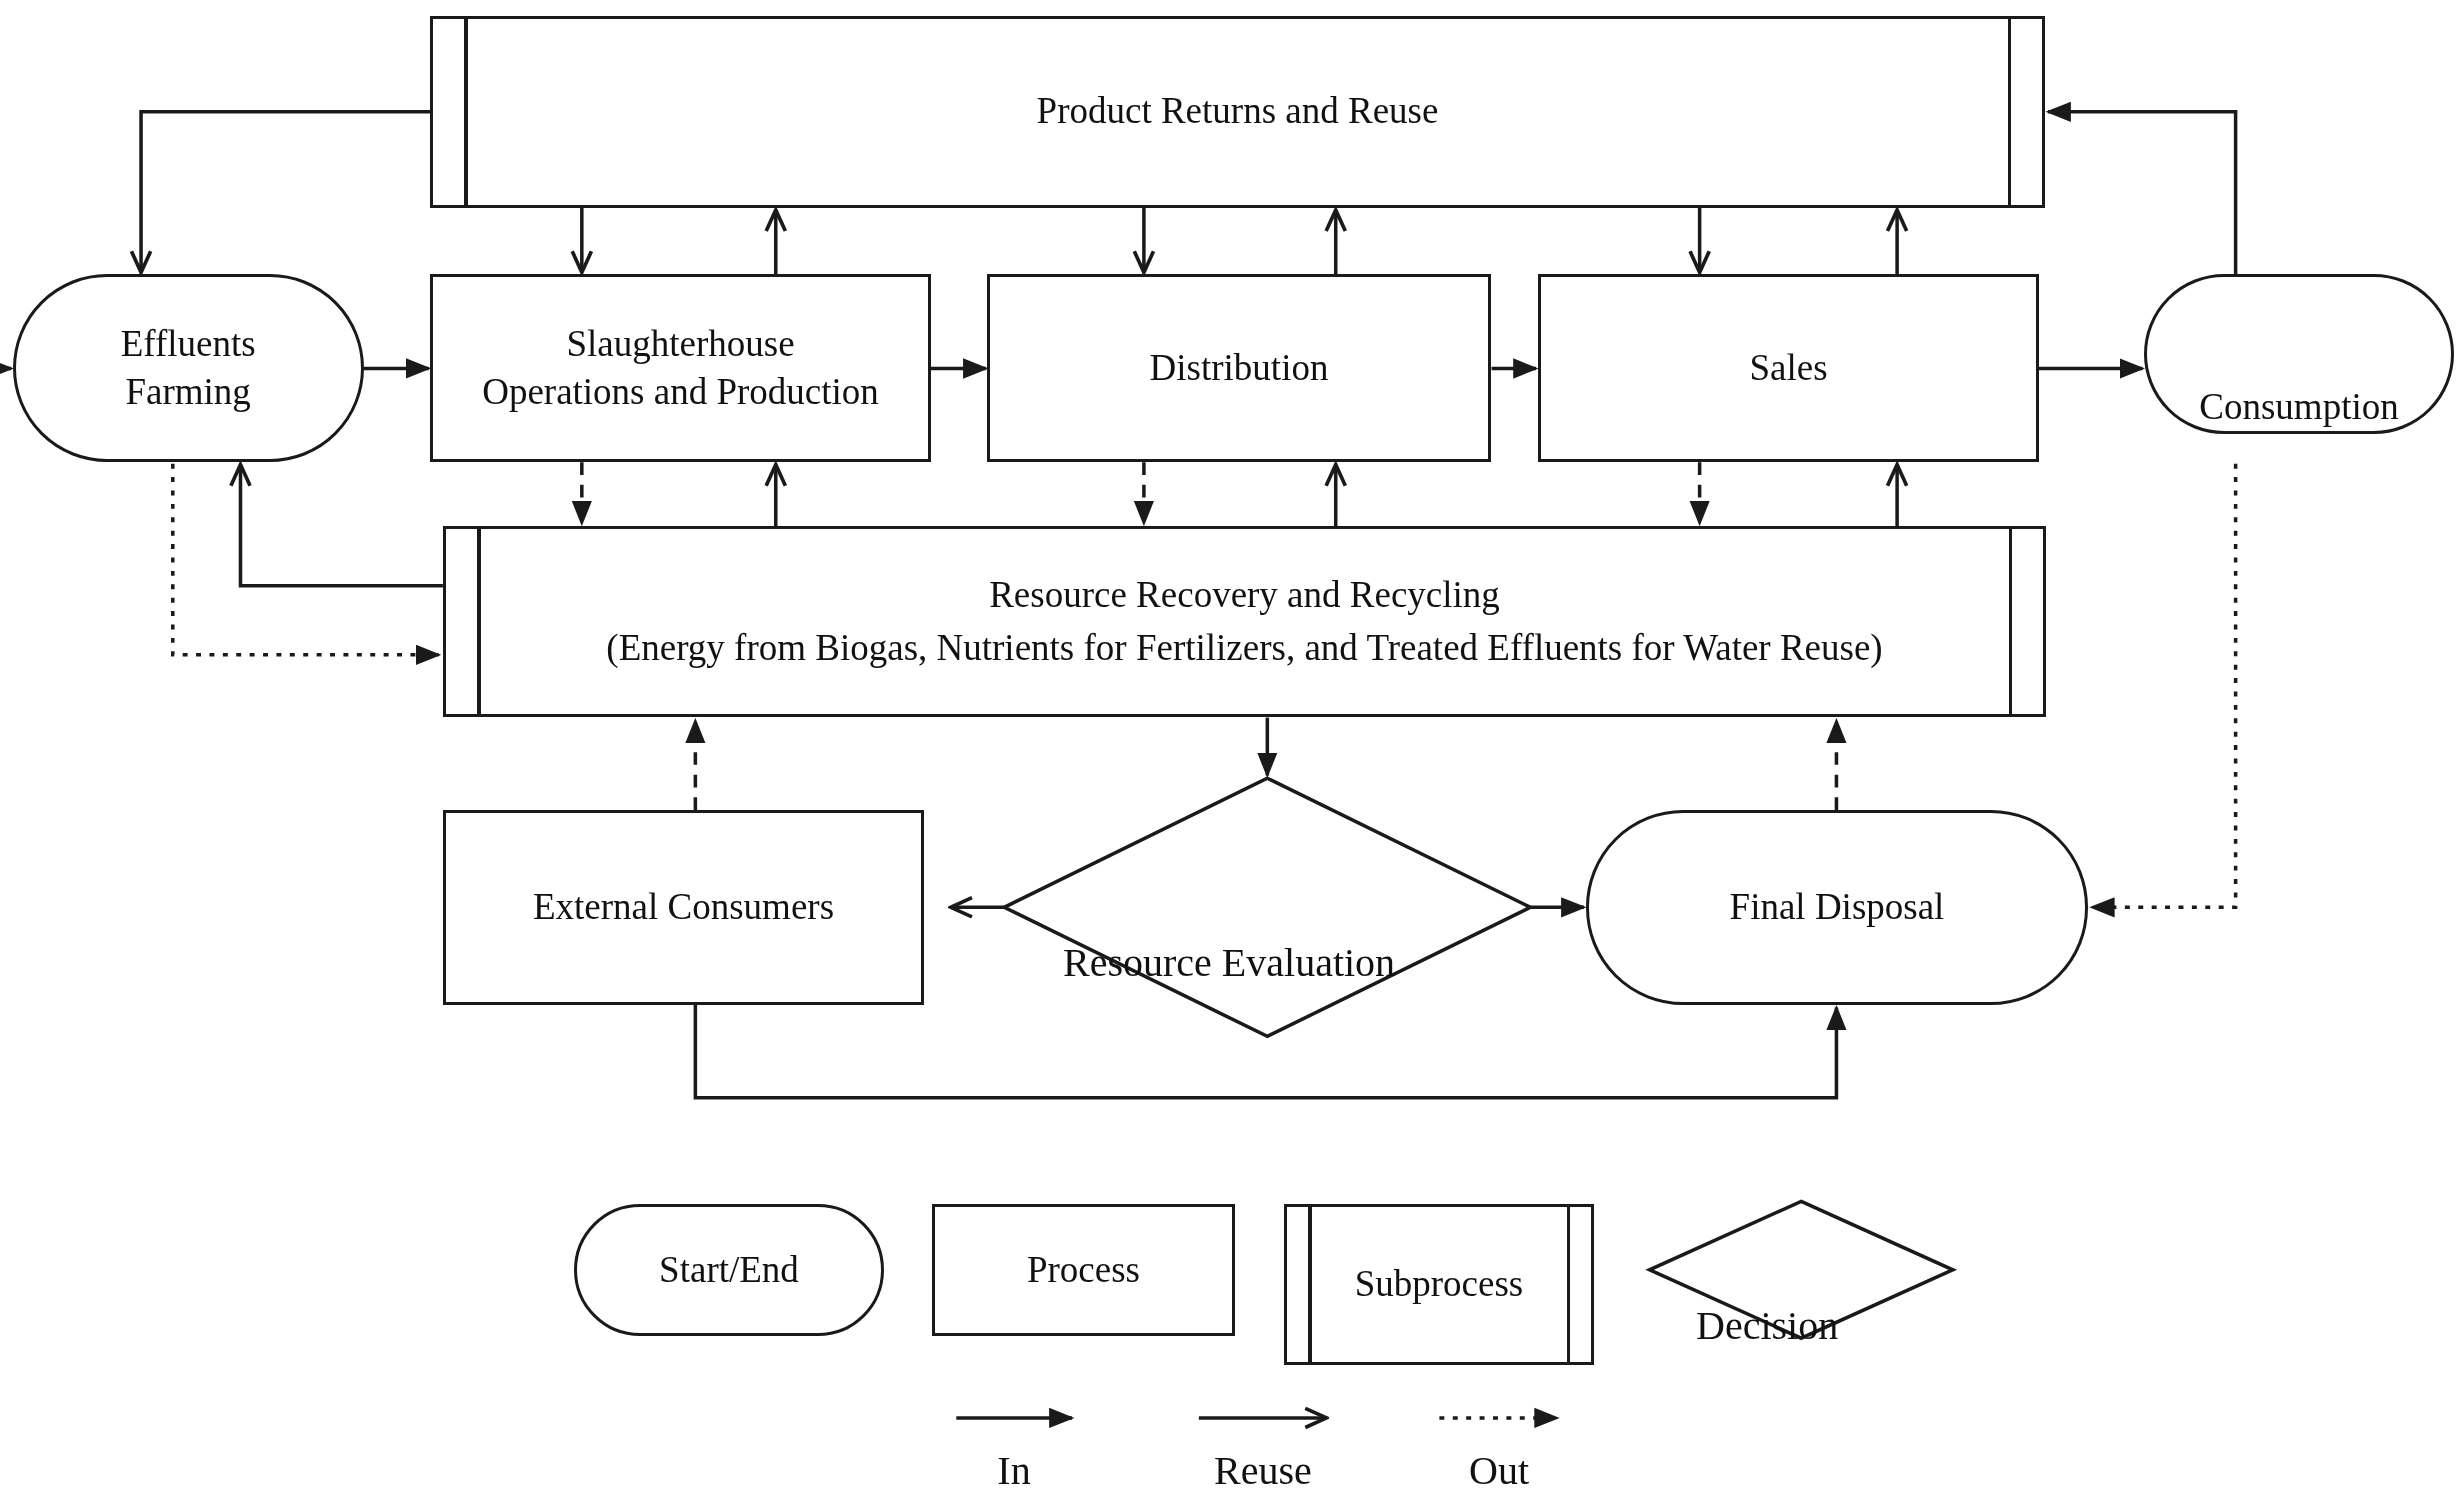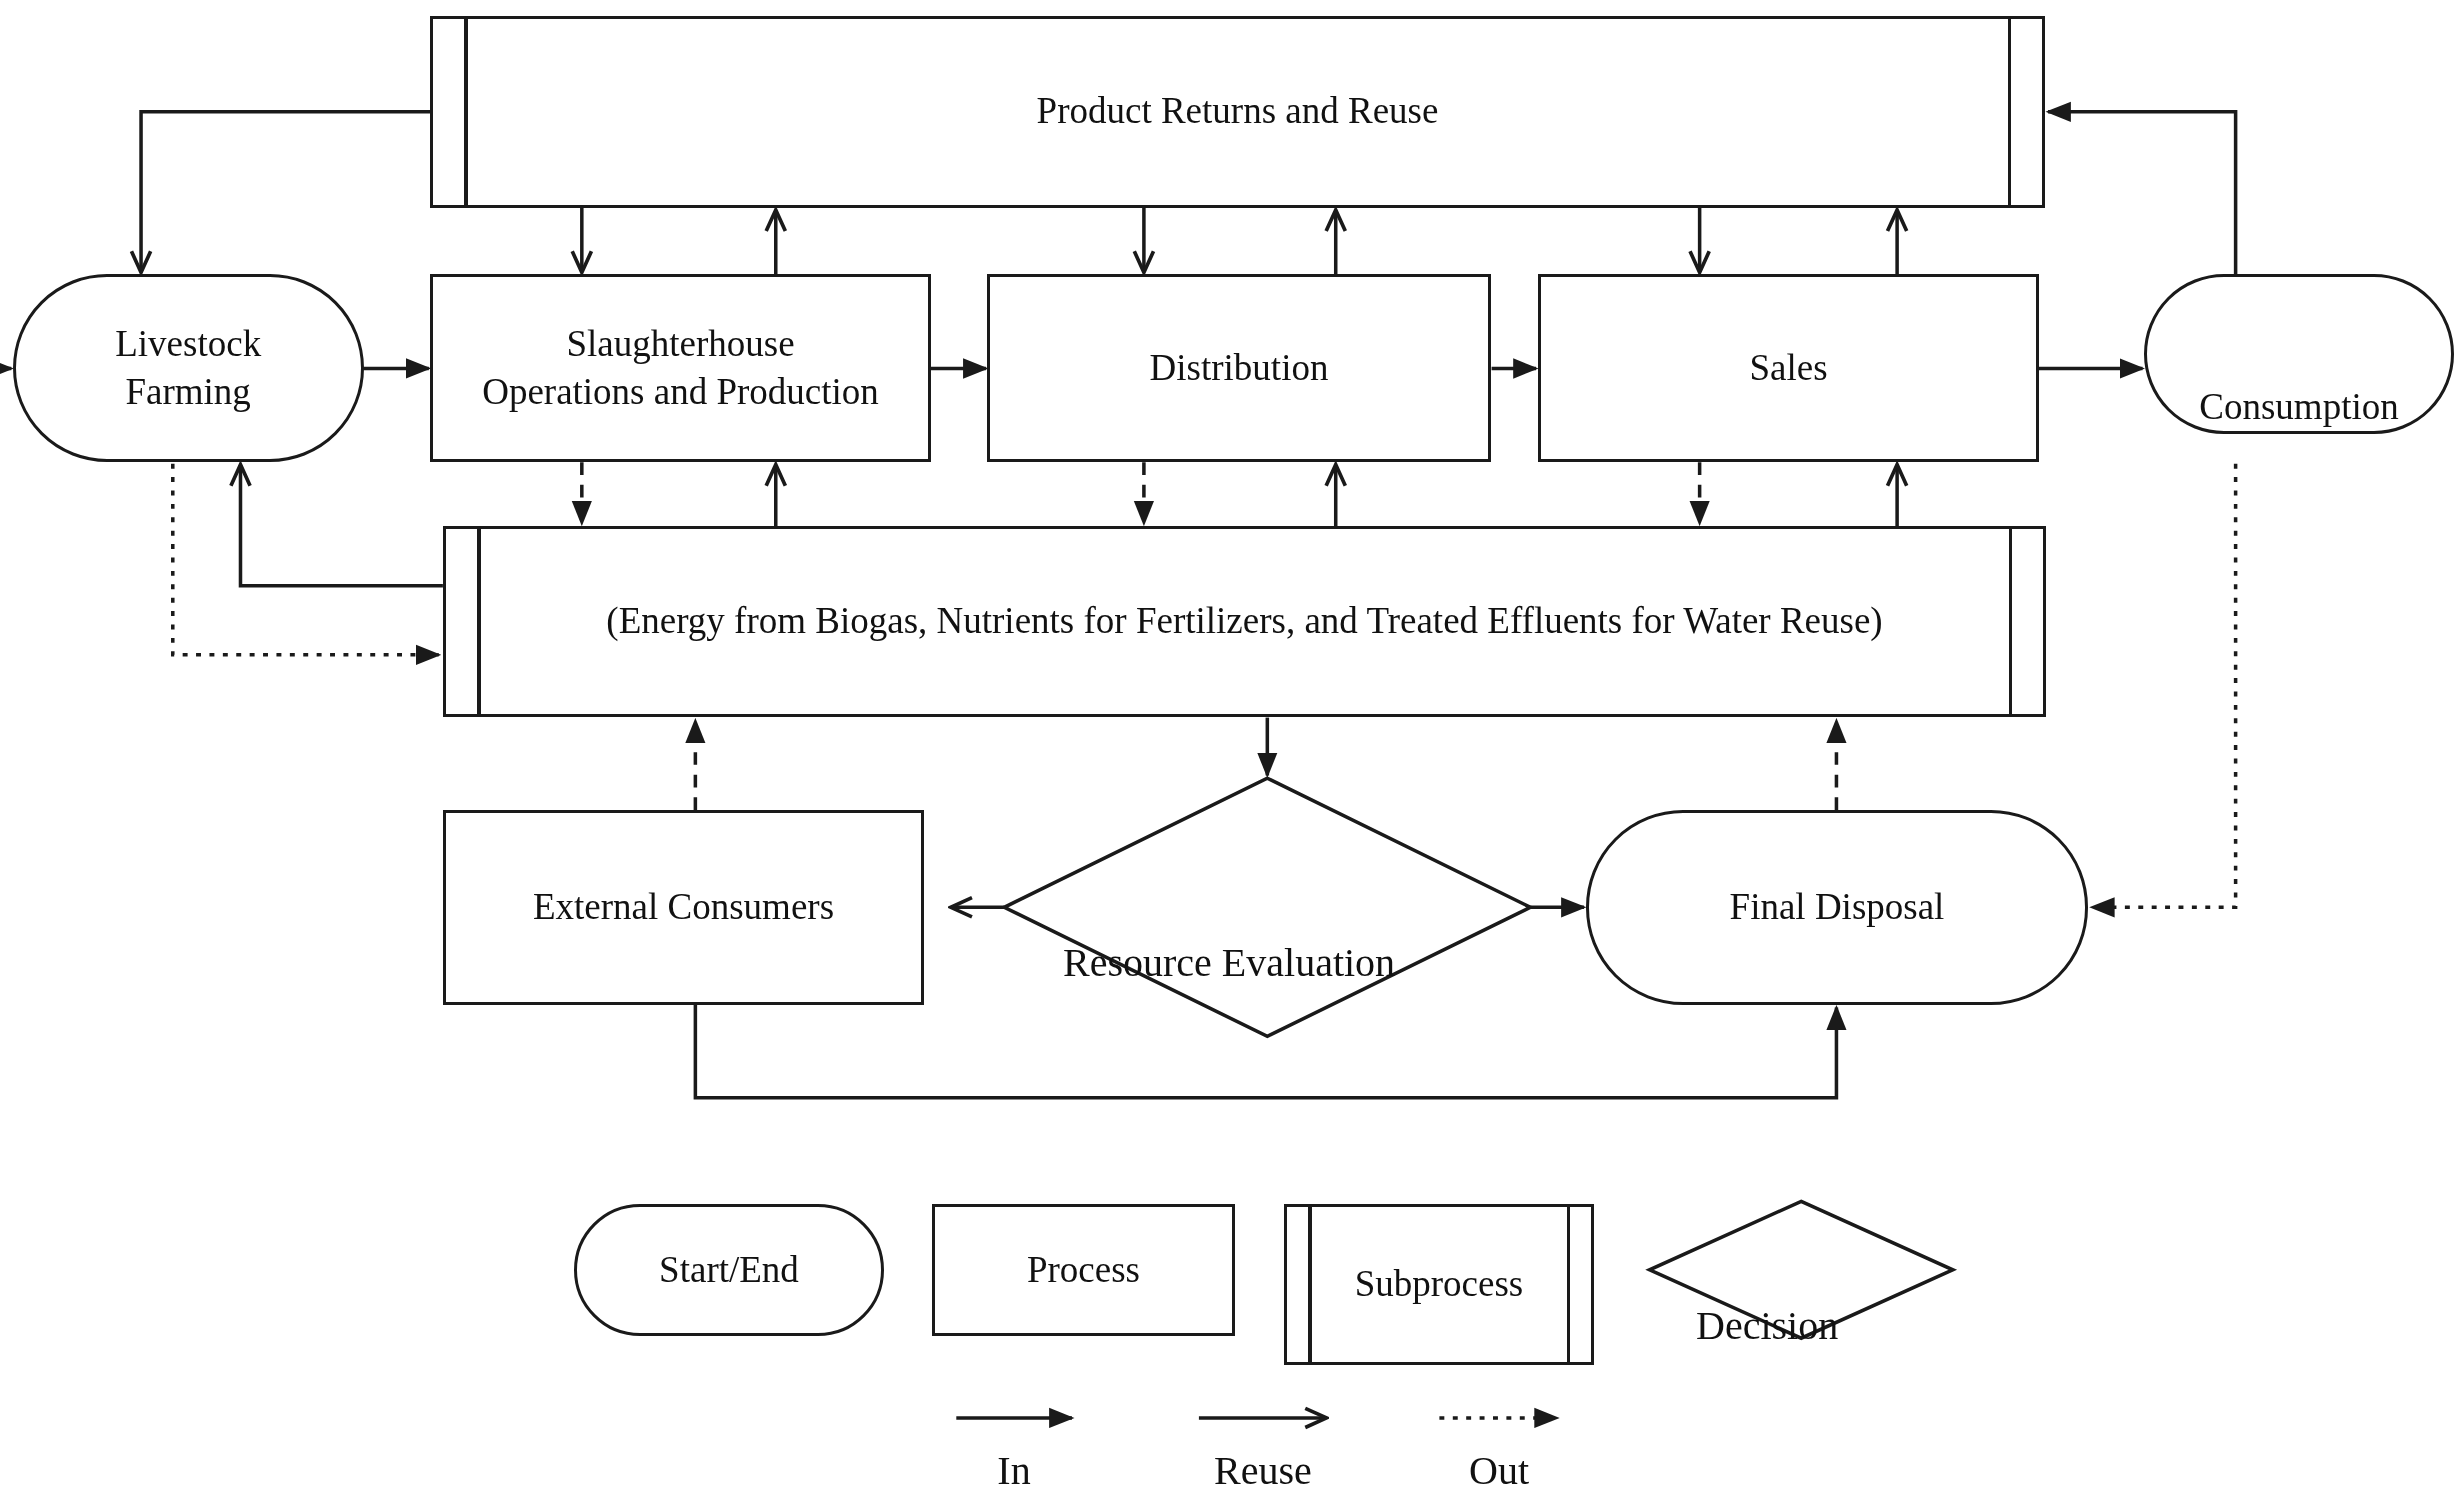--- a/index.html
+++ b/index.html
@@ -91,21 +91,21 @@
     </g>
   </svg>
 
   <div class="node" style="left:430px;top:15.5px;width:1615px;height:192px;">
     <span class="subbar" style="left:31px;"></span>
     <span class="subbar" style="right:31px;"></span>
     <span>Product Returns and Reuse</span>
   </div>
 
   <div class="node stadium-133" style="left:12.7px;top:274px;width:351px;height:188px;">
-    <span>Livestock
+    <span>Effluents
 Farming</span>
   </div>
 
   <div class="node" style="left:430px;top:274px;width:501px;height:188px;">
     <span>Slaughterhouse
 Operations and Production</span>
   </div>
 
   <div class="node" style="left:987px;top:274px;width:504px;height:188px;">
     <span>Distribution</span>
@@ -116,20 +116,21 @@
   </div>
 
   <div class="node stadium-133" style="left:2144px;top:274px;width:310px;height:160px;align-items:flex-end;">
     <span>Consumption</span>
   </div>
 
   <div class="node" style="left:443px;top:526px;width:1603px;height:191px;">
     <span class="subbar" style="left:31px;"></span>
     <span class="subbar" style="right:31px;"></span>
     <span class="recovery-text">
+      <span>Resource Recovery and Recycling</span>
       <span>(Energy from Biogas, Nutrients for Fertilizers, and Treated Effluents for Water Reuse)</span>
     </span>
   </div>
 
   <div class="node" style="left:443px;top:810px;width:481px;height:195px;">
     <span>External Consumers</span>
   </div>
 
   <div class="float-label" style="left:1063px;top:885px;width:409px;">
     <span>Resource Evaluation</span>

